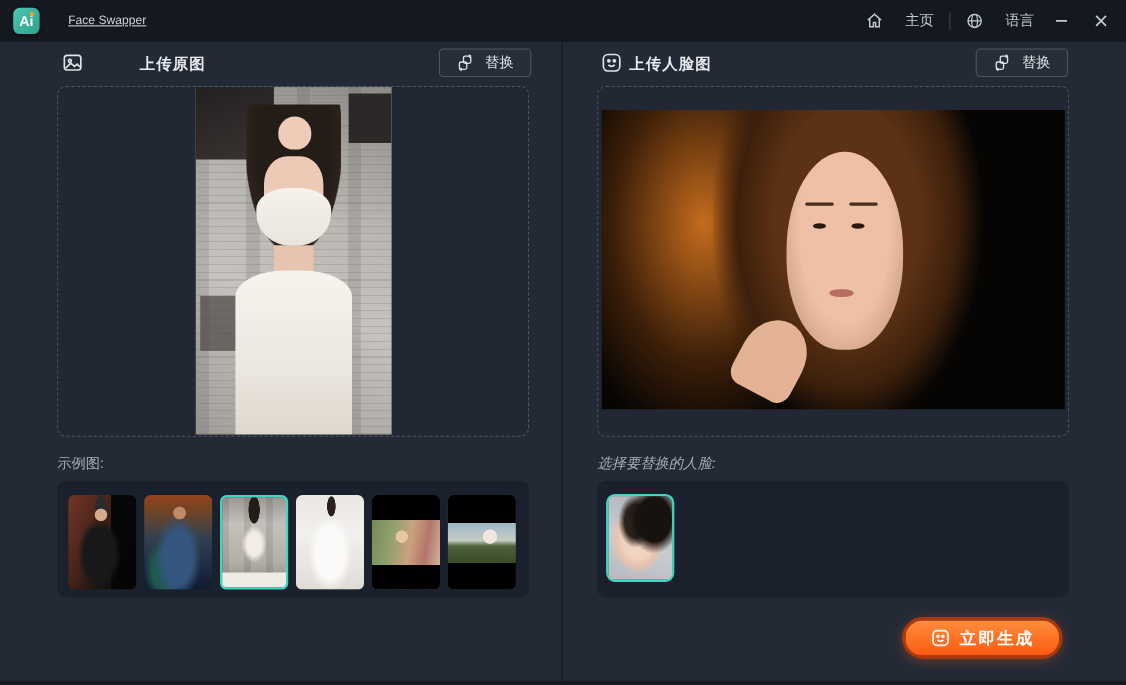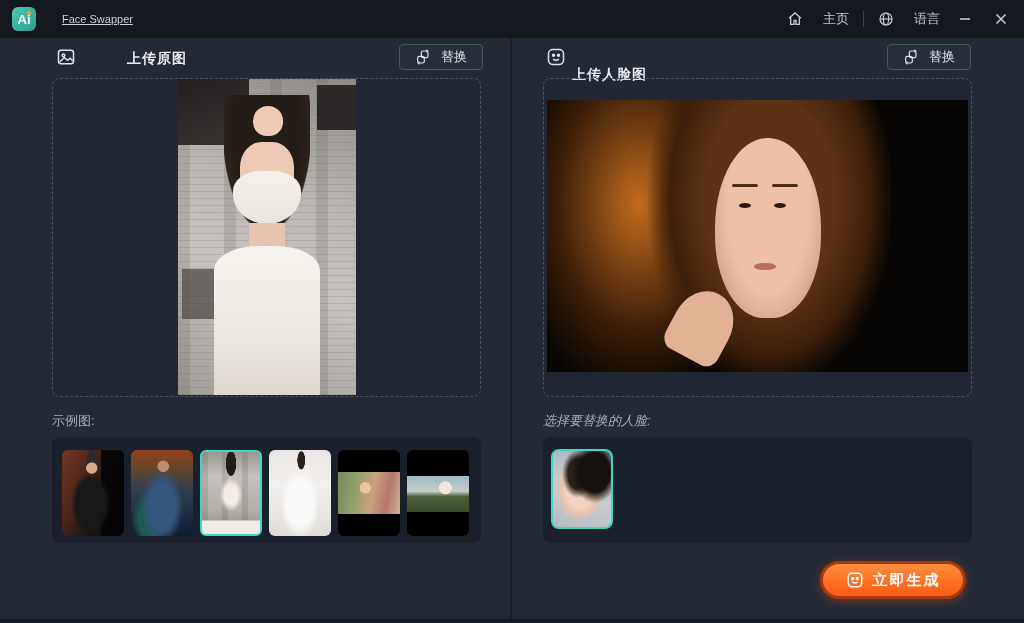--- a/index.html
+++ b/index.html
@@ -186,21 +186,21 @@
   <div class="thumb t4" style="left:269px; top:450px;"></div>
   <div class="thumb t5" style="left:338px; top:450px;"></div>
   <div class="thumb t6" style="left:407px; top:450px;"></div>
 
   <svg class="panel-header-icon" style="left:546px; top:47px;" viewBox="0 0 24 24" fill="none" stroke="#dfe3e7" stroke-width="1.8">
       <rect x="3" y="3" width="18" height="18" rx="5"></rect>
       <circle cx="9" cy="10" r="1.2" fill="#dfe3e7"></circle>
       <circle cx="15" cy="10" r="1.2" fill="#dfe3e7"></circle>
       <path d="M8.5 14.5 q3.5 3 7 0"></path>
     </svg>
-  <span class="panel-header-label" style="left:572px; top:66px;">上传人脸图</span>
+  <span class="panel-header-label" style="left:572px; top:50px;">上传人脸图</span>
 
   <div class="replace-btn" style="left:887px; top:44px;">
     <svg width="16" height="16" viewBox="0 0 24 24" fill="none" stroke="#dfe3e7" stroke-width="1.8">
         <rect x="9.5" y="3" width="10" height="10" rx="2.5"></rect>
         <rect x="4" y="11" width="10" height="10" rx="2.5"></rect>
         <path d="M17 1.2 l2.2 1.8 -2.2 1.8"></path>
         <path d="M7 22.8 l-2.2 -1.8 2.2 -1.8"></path>
       </svg>
     <span>替换</span>
   </div>

